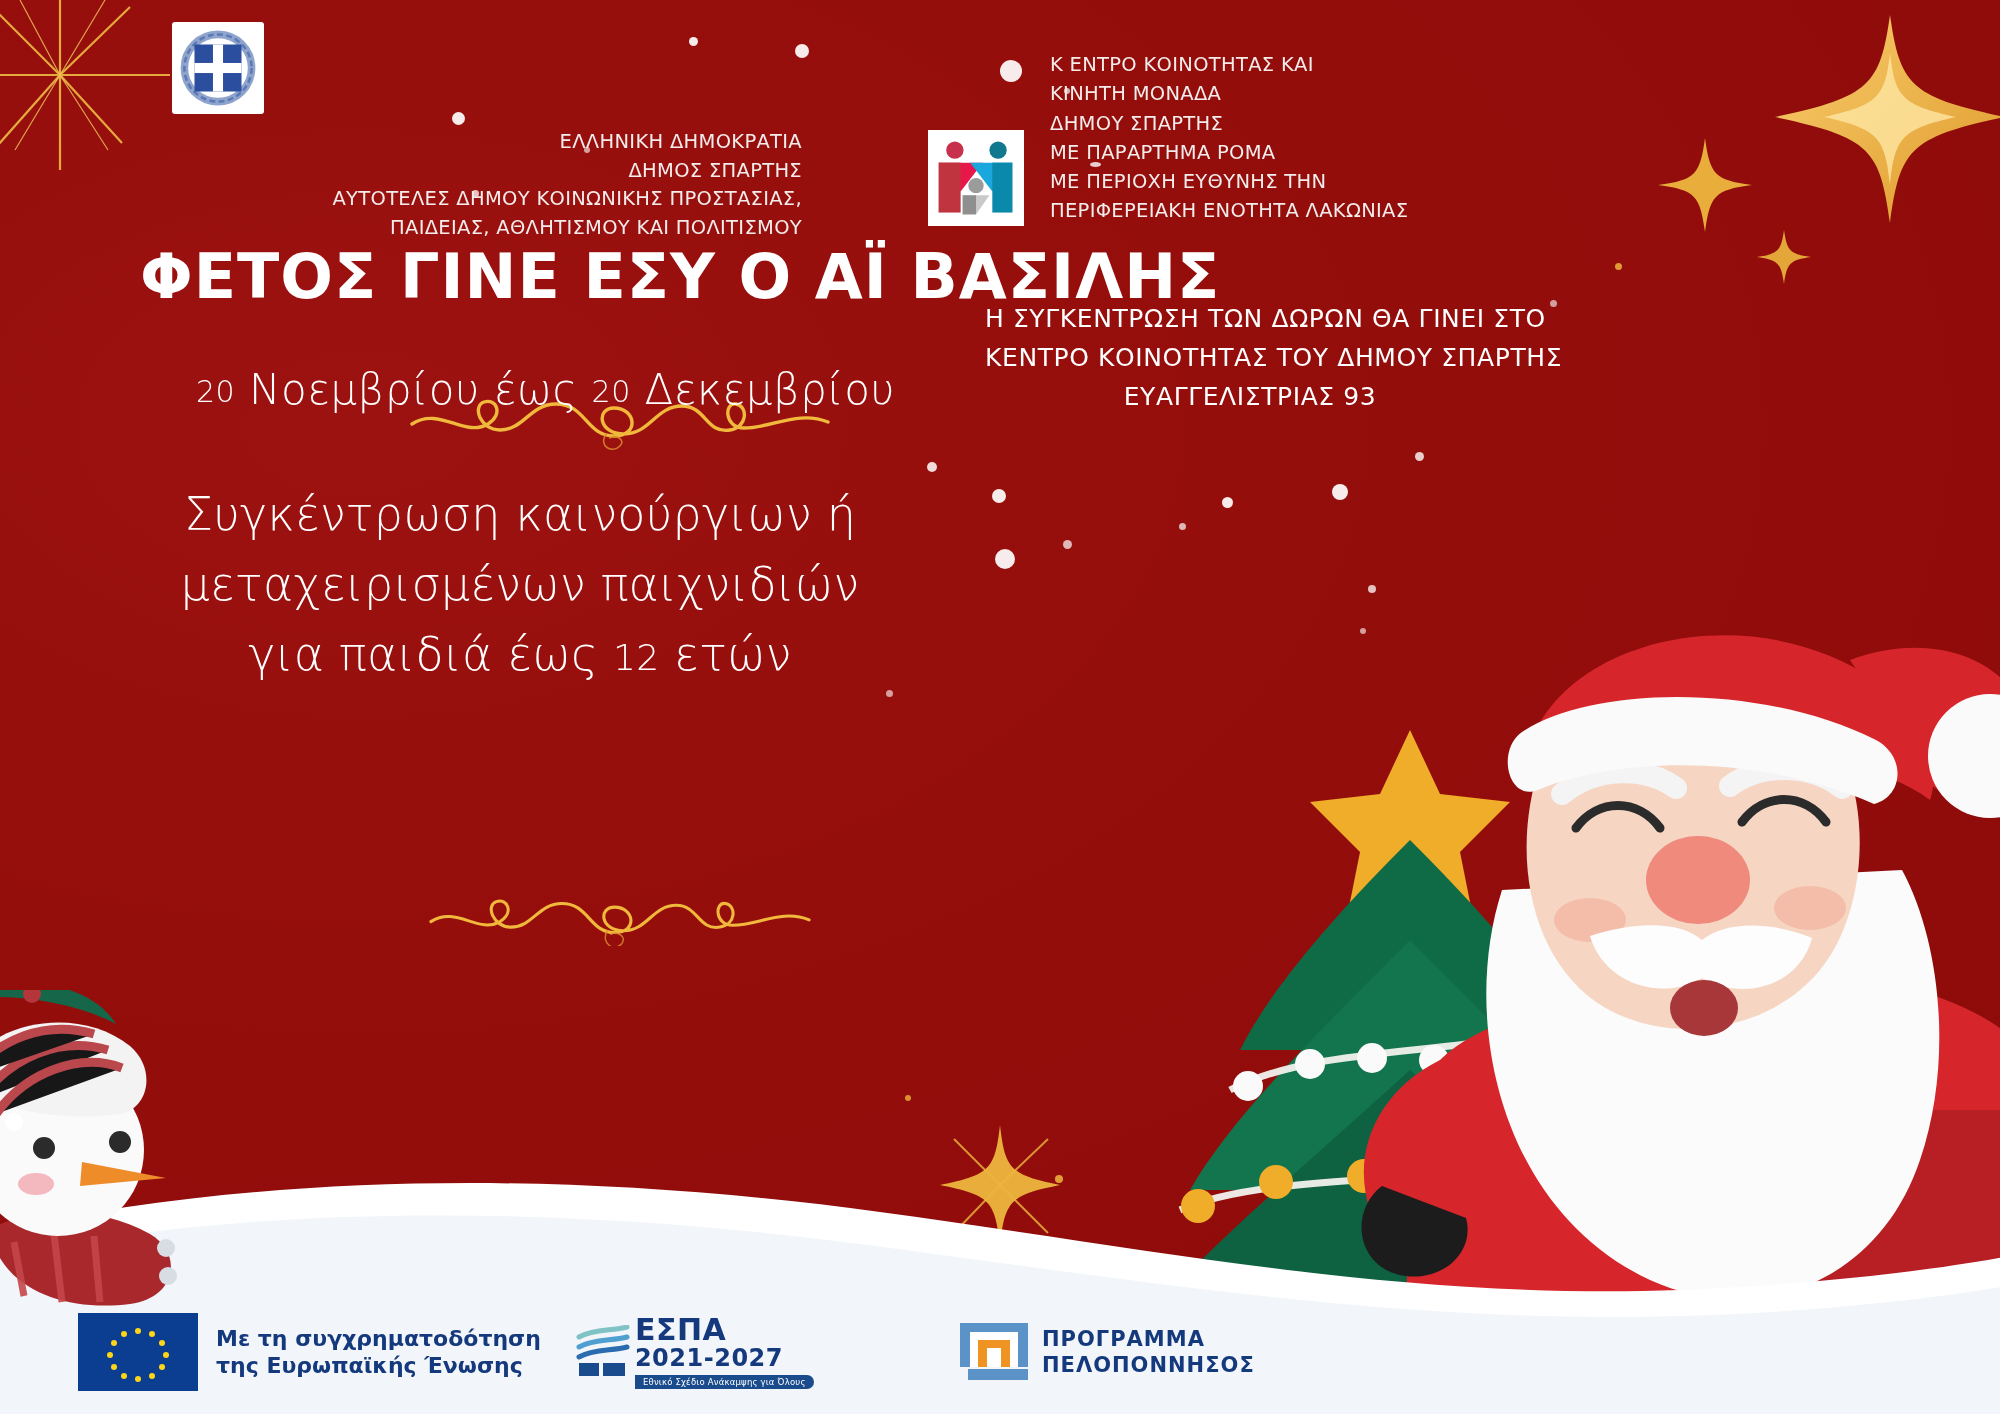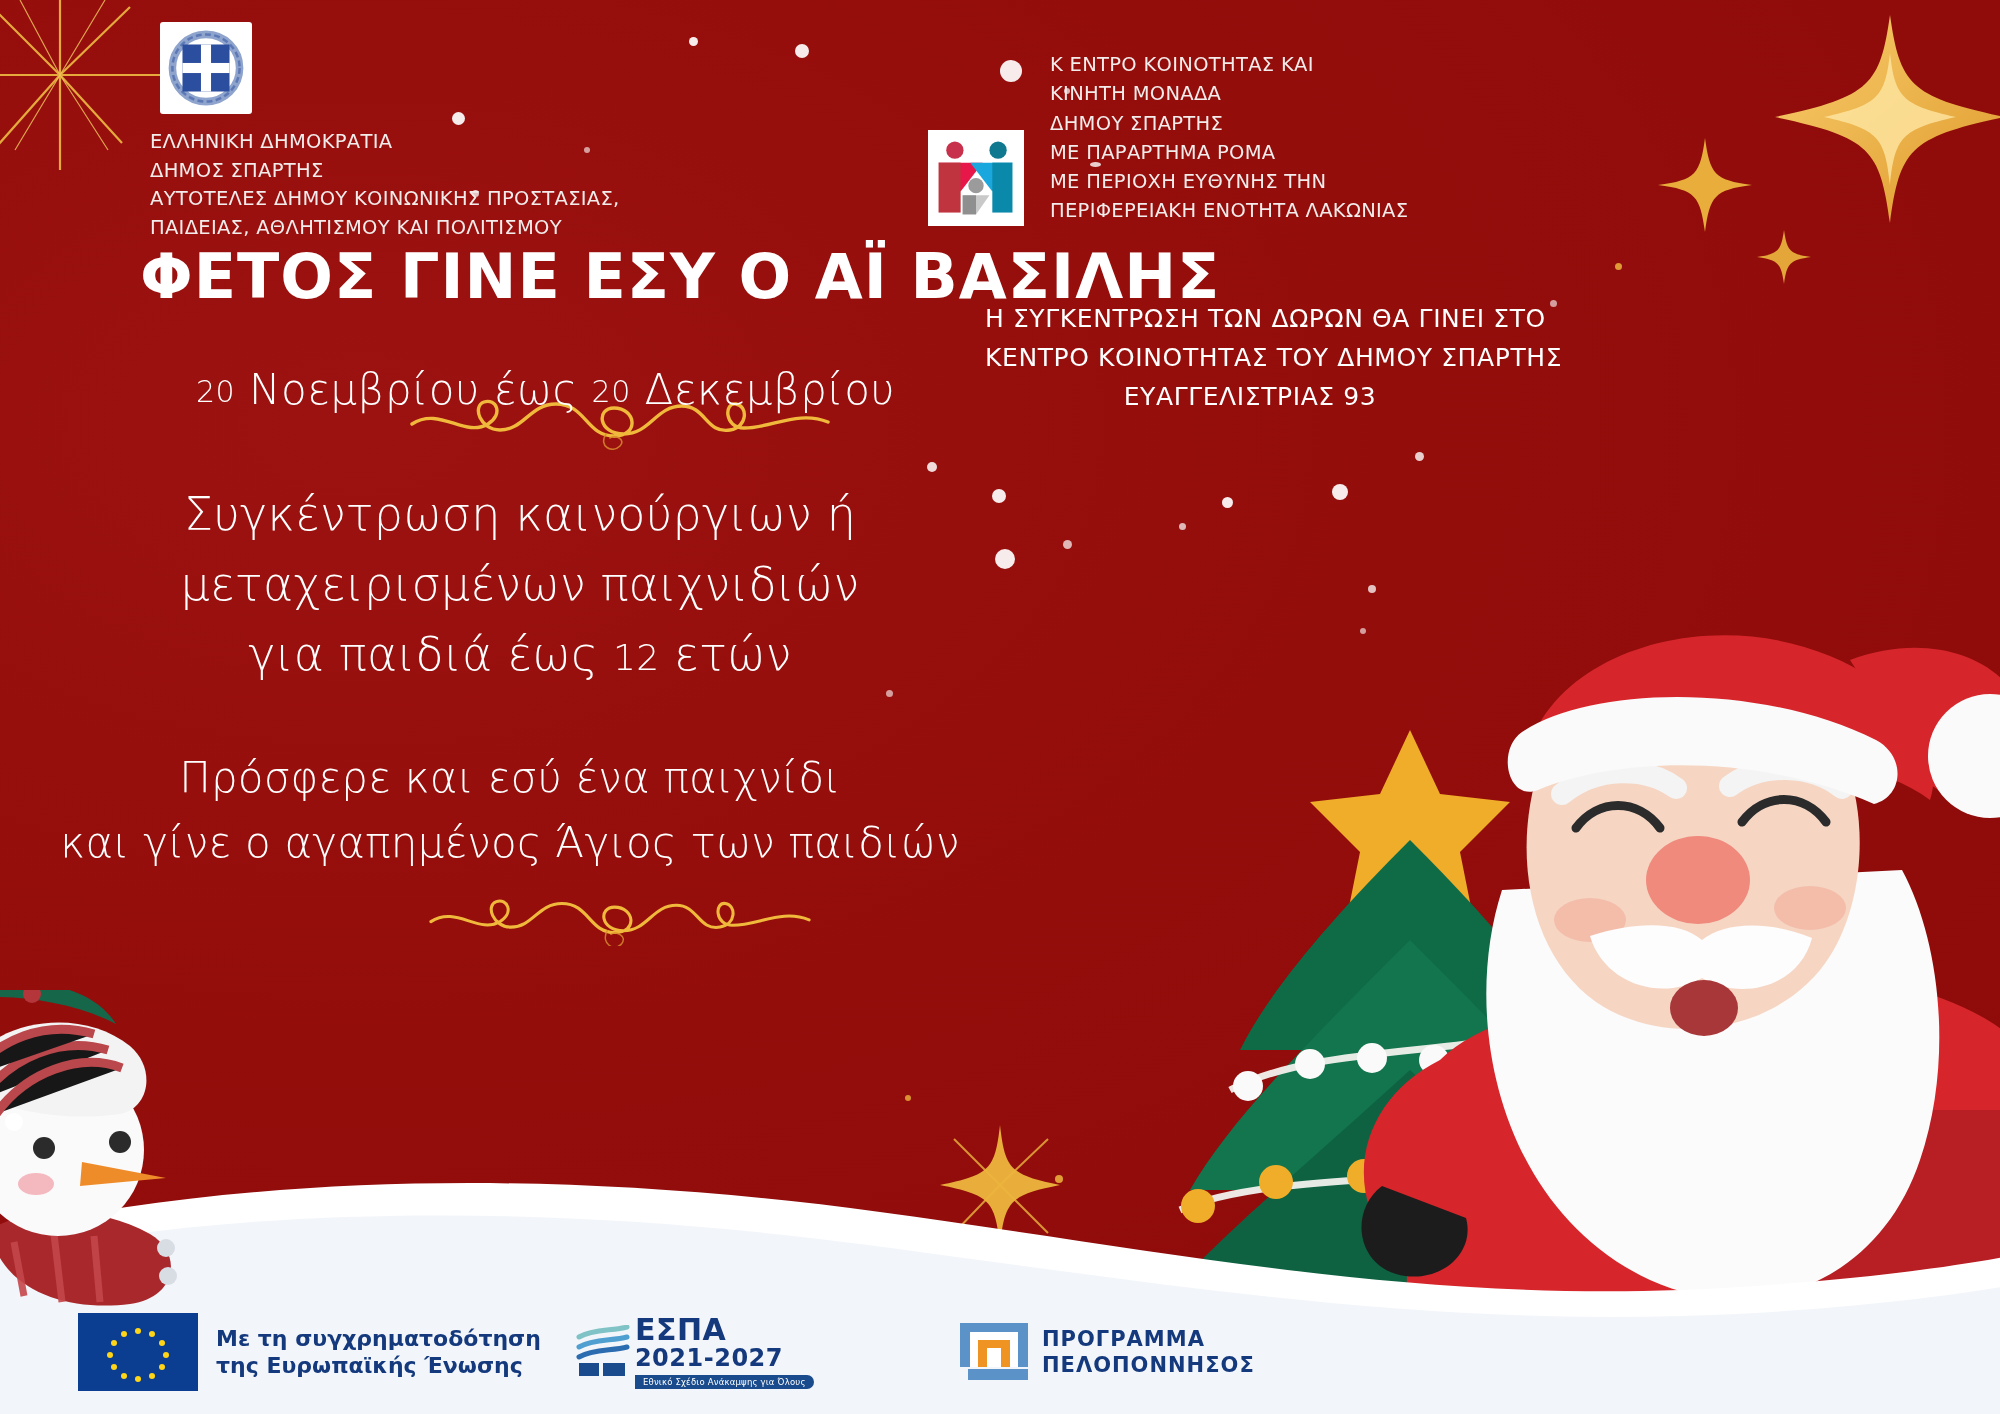--- a/index.html
+++ b/index.html
@@ -11,21 +11,21 @@
   .stage{position:absolute;inset:0;overflow:hidden;background:
      radial-gradient(ellipse at 18% 30%, #9c1210 0%, #930d0b 45%, #8d0b0a 100%);}
 
   
   .dot{position:absolute;border-radius:50%;background:#fff;opacity:.92;}
 
   
   .burst{position:absolute;}
 
   
-  .hdr-left{position:absolute;left:150px;top:22px;width:640px;}
+  .hdr-left{position:absolute;left:162px;top:22px;width:640px;text-align:right;}
   .gr-emblem{width:92px;height:92px;background:#fff;border-radius:3px;
      display:flex;align-items:center;justify-content:center;margin-left:10px;}
   .hdr-left .lines{margin-top:14px;color:#f3eceb;font-size:19.5px;line-height:1.47;
      letter-spacing:.3px;font-weight:400;white-space:nowrap;}
 
   .hdr-right{position:absolute;left:928px;top:50px;display:flex;gap:26px;align-items:flex-end;}
   .cc-logo{width:96px;height:96px;background:#fff;border-radius:3px;position:relative;flex:none;}
   .hdr-right .lines{color:#f3eceb;font-size:19.5px;line-height:1.5;letter-spacing:.3px;white-space:nowrap;}
 
   
@@ -226,24 +226,20 @@
       <path d="M12 34 C40 16 64 48 88 34 C104 24 96 8 84 12 C72 16 80 40 100 40
                C124 40 130 14 156 14 C186 14 186 46 214 46 C240 46 236 18 214 18
                C196 18 198 44 224 44 C250 44 256 16 282 16 C306 16 306 44 330 40
                C348 37 348 16 336 14 C324 12 324 38 344 38 C372 38 398 20 428 32"></path>
     </g>
     <g fill="none" stroke="#d98b2e" stroke-width="1.6" stroke-linecap="round" opacity=".85">
       <path d="M206 44 C198 58 214 68 222 58 C228 50 216 44 210 48"></path>
     </g>
   </svg>
 
-  <div class="closing">
-    <div class="l">Πρόσφερε και εσύ ένα παιχνίδι</div>
-    <div class="l">και γίνε ο αγαπημένος Άγιος των παιδιών</div>
-  </div>
 
   <svg style="position:absolute;left:1080px;top:690px;" width="640" height="640" viewBox="0 0 640 640">
     <path d="M330 40 L360 104 L430 112 L380 162 L394 232 L330 198 L266 232 L280 162
              L230 112 L300 104 Z" fill="#f0ad29"></path>
     <path d="M330 150 C250 230 190 300 160 360 H500 C470 300 410 230 330 150Z" fill="#0f6b46"></path>
     <path d="M330 250 C230 350 150 430 110 500 H550 C510 430 430 350 330 250Z" fill="#12754d"></path>
     <path d="M330 380 C210 490 110 570 60 640 H600 C550 570 450 490 330 380Z" fill="#0e6241"></path>
     <g stroke="#f2f2ee" stroke-width="7" fill="none" opacity=".95">
       <path d="M150 400 C240 352 400 368 500 330"></path>
       <path d="M100 520 C200 476 420 500 540 452"></path>

